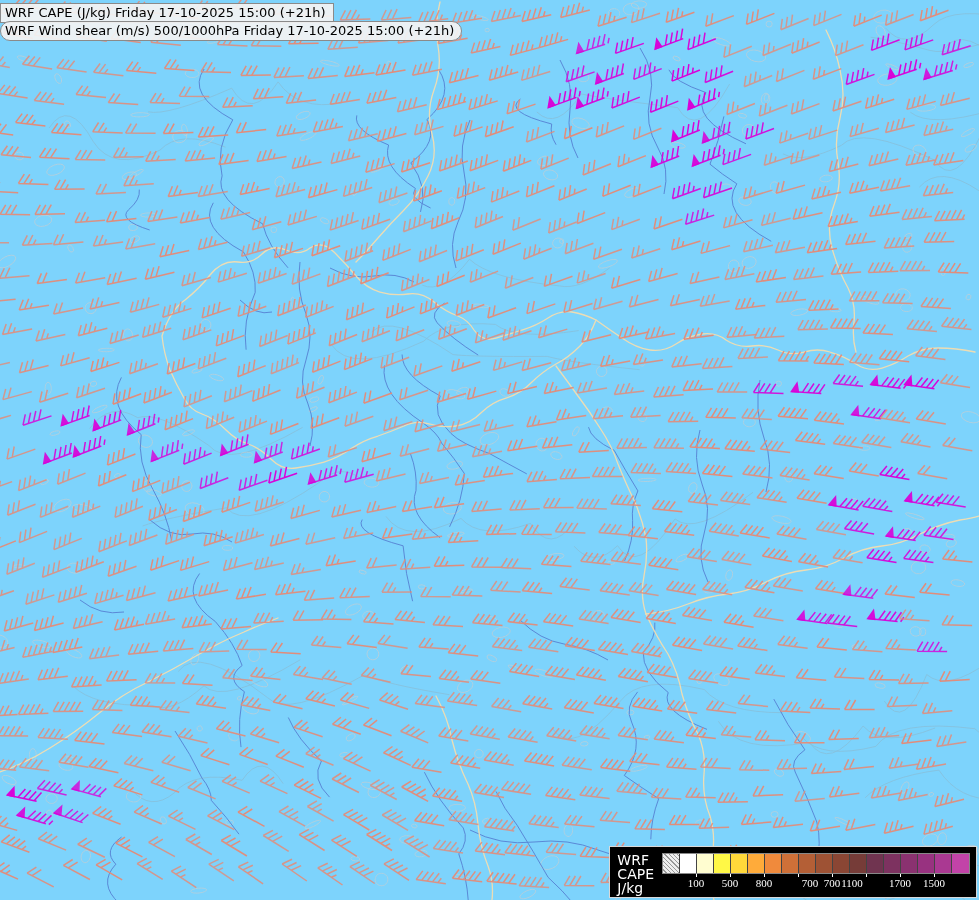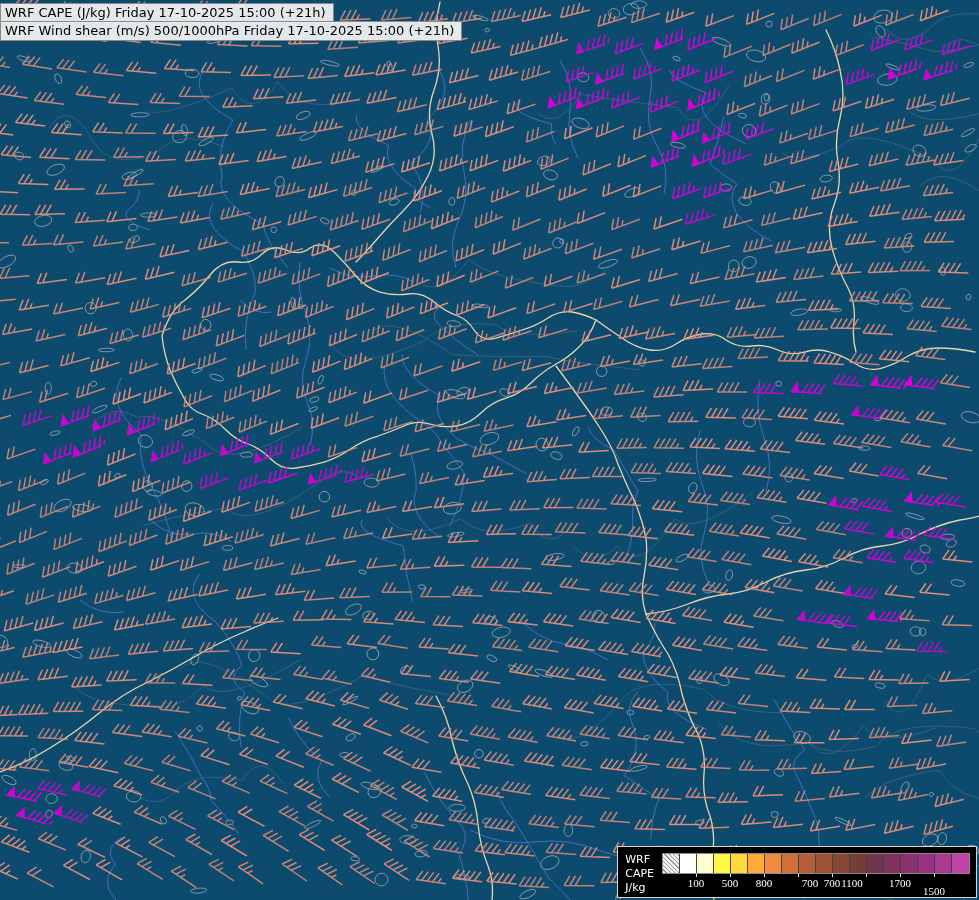--- a/index.html
+++ b/index.html
@@ -1,33 +1,33 @@
 <!DOCTYPE html>
 <html><head>
 <meta charset="utf-8">
 <style>
   html,body{margin:0;padding:0;background:#000;}
   #app{
-    position:relative;width:979px;height:900px;background:#0c4a6e;overflow:hidden;
+    position:relative;width:979px;height:900px;background:#7dd3fc;overflow:hidden;
     font-family:"DejaVu Sans","Liberation Sans",sans-serif;
   }
   #map-svg{position:absolute;left:0;top:0;}
   .title-strip{
     position:absolute;left:0;background:rgba(243,243,243,0.93);
     border:1px solid #8a8a8a;color:#000;font-size:13px;line-height:15px;
     padding:1px 7px 2px 4px;white-space:nowrap;z-index:5;
   }
   #title1{top:3px;}
-  #title2{top:21px;}
+  #title2{top:21px;border-radius:10px;}
   .legend{
     position:absolute;right:2px;bottom:2px;background:#000;
     border:1px solid #d8d8d8;display:flex;align-items:flex-start;
     padding:6px 6px 2px 7px;gap:8px;z-index:5;
   }
-  .legend-labels{color:#fff;font-size:11px;line-height:14px;}
+  .legend-labels{color:#fff;font-size:14px;line-height:14px;}
   .legend-bar-wrap{position:relative;}
   .legend-bar{display:flex;border:1px solid #888;}
   .legend-cell{width:17px;height:19px;border-right:1px solid #444;box-sizing:border-box;}
   .legend-cell:last-child{border-right:none;}
   .legend-cell.hatch{background:repeating-linear-gradient(45deg,#f0f0f0 0 2px,#9a9a9a 2px 3px);}
   .legend-ticks{position:relative;height:17px;color:#fff;font-size:11px;}
   .legend-tick{position:absolute;top:0;width:1px;height:3px;background:#fff;}
   .legend-tick-label{position:absolute;top:3px;transform:translateX(-50%);}
 </style>
 </head>
@@ -1261,18 +1261,18 @@
           <span class="legend-tick-label" style="left: 102px;">800</span>
           <div class="legend-tick" style="left: 136px;"></div>
           <span class="legend-tick-label" style="left: 148px;">700</span>
           <div class="legend-tick" style="left: 170px;"></div>
           <span class="legend-tick-label" style="left: 170px;">700</span>
           <div class="legend-tick" style="left: 204px;"></div>
           <span class="legend-tick-label" style="left: 190px;">1100</span>
           <div class="legend-tick" style="left: 238px;"></div>
           <span class="legend-tick-label" style="left: 238px;">1700</span>
           <div class="legend-tick" style="left: 272px;"></div>
-          <span class="legend-tick-label" style="left: 272px; margin-top: 8px;">1500</span>
+          <span class="legend-tick-label" style="left: 272px;">1500</span>
         </div>
     </div>
   </div>
 
 </div>
 
 </body></html>

